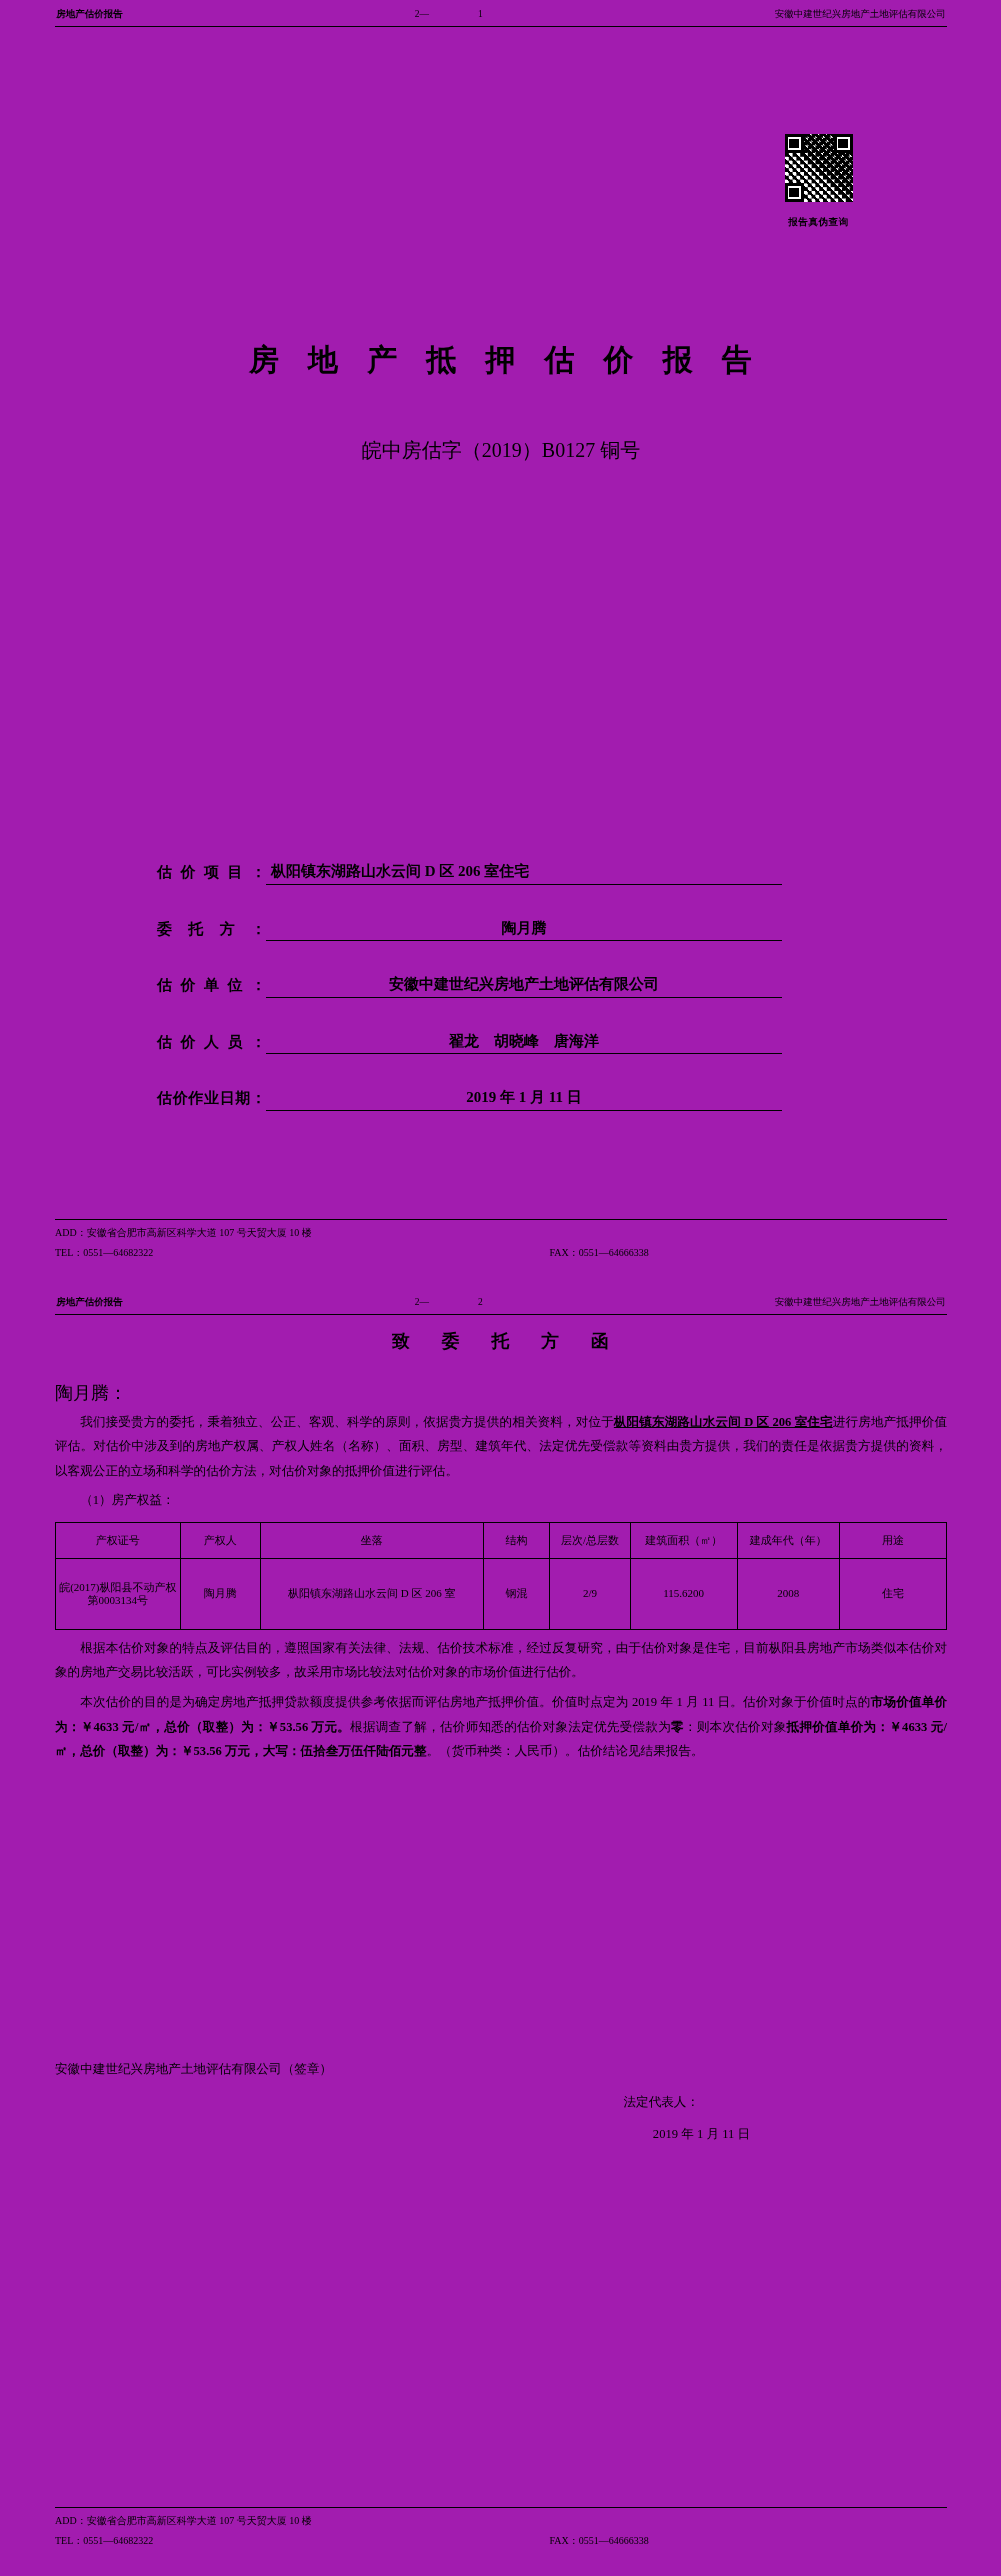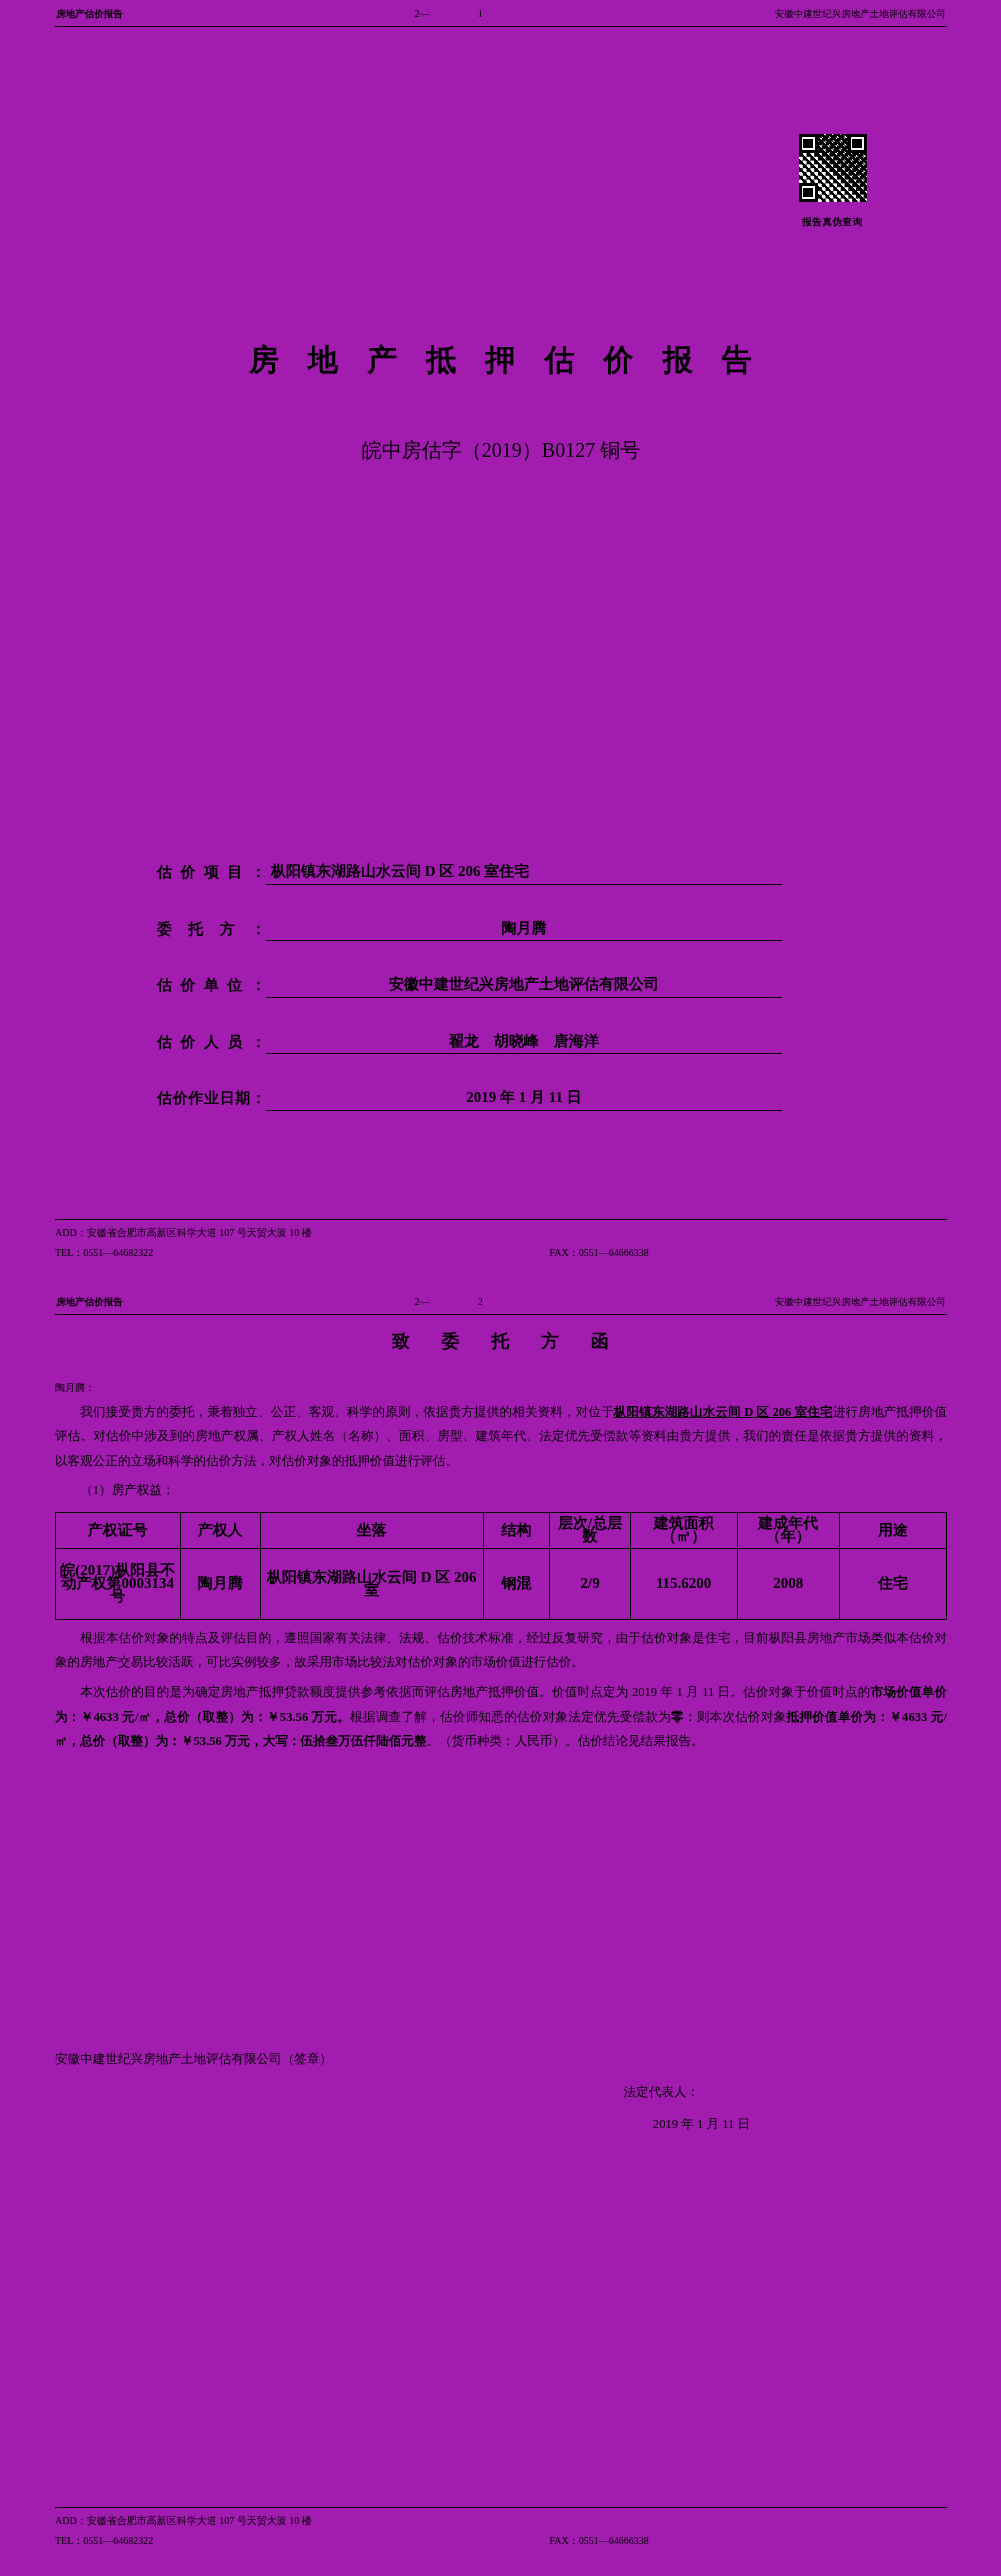--- a/index.html
+++ b/index.html
@@ -5,21 +5,21 @@
   html,body{margin:0;padding:0;}
   body{width:1002px;background:#ffffff;color:#000;font-family:"Liberation Serif","DejaVu Serif",serif;}
   .page{position:relative;width:1002px;height:1288px;background:#a21caf;padding:6.3px 55px 0;box-sizing:border-box;overflow:hidden;}
 
   
   .pg-header{display:flex;justify-content:space-between;align-items:baseline;font-size:9.5px;padding:1.3px 1.3px 5px;border-bottom:1.3px solid #000;}
   .pg-header .h-left{font-weight:bold;}
   .pg-num{display:flex;gap:49px;}
 
   
-  .qr-block{position:absolute;top:134px;right:134px;width:71px;text-align:center;}
+  .qr-block{position:absolute;top:134px;right:148px;width:71px;text-align:center;}
   .qr{position:relative;width:68px;height:68px;margin:0 auto;
       background:
         repeating-linear-gradient(45deg,#000 0 2.5px,transparent 2.5px 5.7px),
         conic-gradient(#000 25%,#fff 0 50%,#000 0 75%,#fff 0) 0 0/7.6px 7.6px;}
   .qr .f{position:absolute;width:19px;height:19px;border:3.2px solid #000;background:#fff;box-sizing:border-box;}
   .qr .f::after{content:"";position:absolute;inset:1.9px;background:#000;}
   .f.tl{top:0;left:0}.f.tr{top:0;right:0}.f.bl{bottom:0;left:0}
   .qr-caption{margin-top:14px;font-size:9.5px;font-weight:bold;letter-spacing:0.6px;white-space:nowrap;}
 
   
@@ -31,24 +31,24 @@
   .field .value{flex:1;text-align:center;border-bottom:1.3px solid #000;padding:0 5px 2.5px;white-space:nowrap;overflow:hidden;}
   .field:first-child .value{text-align:left;}
 
   
   .pg-footer{position:absolute;left:55px;right:55px;bottom:28px;border-top:1.3px solid #000;padding-top:6.3px;font-size:10px;}
   .pg-footer .f2{margin-top:5.7px;}
   .f2 .tel{display:inline-block;width:492px;}
 
   
   .letter-title{margin-top:14px;text-align:center;font-size:17.7px;font-weight:bold;word-spacing:25px;letter-spacing:1.3px;}
-  .salutation{margin-top:28px;font-size:10px;}
+  .salutation{margin-top:28px;font-size:18px;}
   .body-text p{font-size:12.6px;line-height:24.6px;text-align:justify;text-indent:2em;margin:5px 0;}
   table.prop{width:100%;border-collapse:collapse;margin:8.8px 0 6.3px;table-layout:fixed;}
-  .prop th,.prop td{border:0.6px solid #000;font-size:15px;font-weight:bold;text-align:center;vertical-align:middle;padding:3.2px 2.5px;line-height:13.3px;word-break:break-all;}
+  .prop th,.prop td{border:0.6px solid #000;font-size:11px;font-weight:normal;text-align:center;vertical-align:middle;padding:3.2px 2.5px;line-height:13.3px;word-break:break-all;}
   .prop thead th{height:29px;}
   .prop tbody td{height:63px;}
   .sign{margin-top:297px;font-size:12.6px;}
   .s-company{text-align:left;padding-right:66px;}
   .s-legal{text-align:right;padding-right:248px;margin-top:16.4px;}
   .s-date{text-align:right;padding-right:197px;margin-top:15px;}
 </style>
 </head>
 <body>
 

